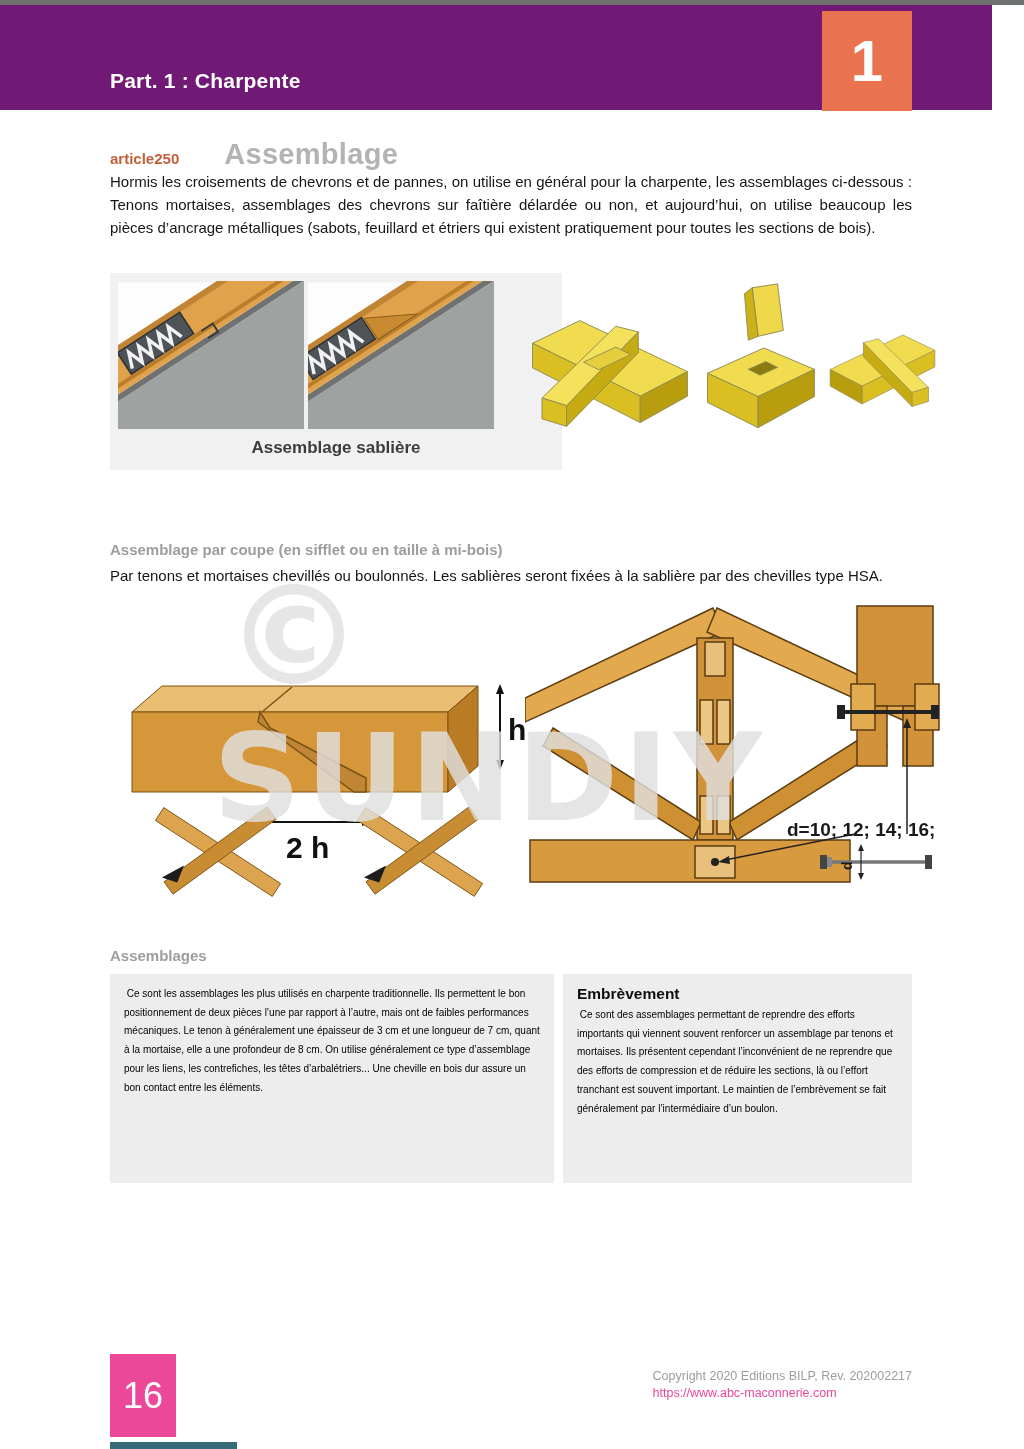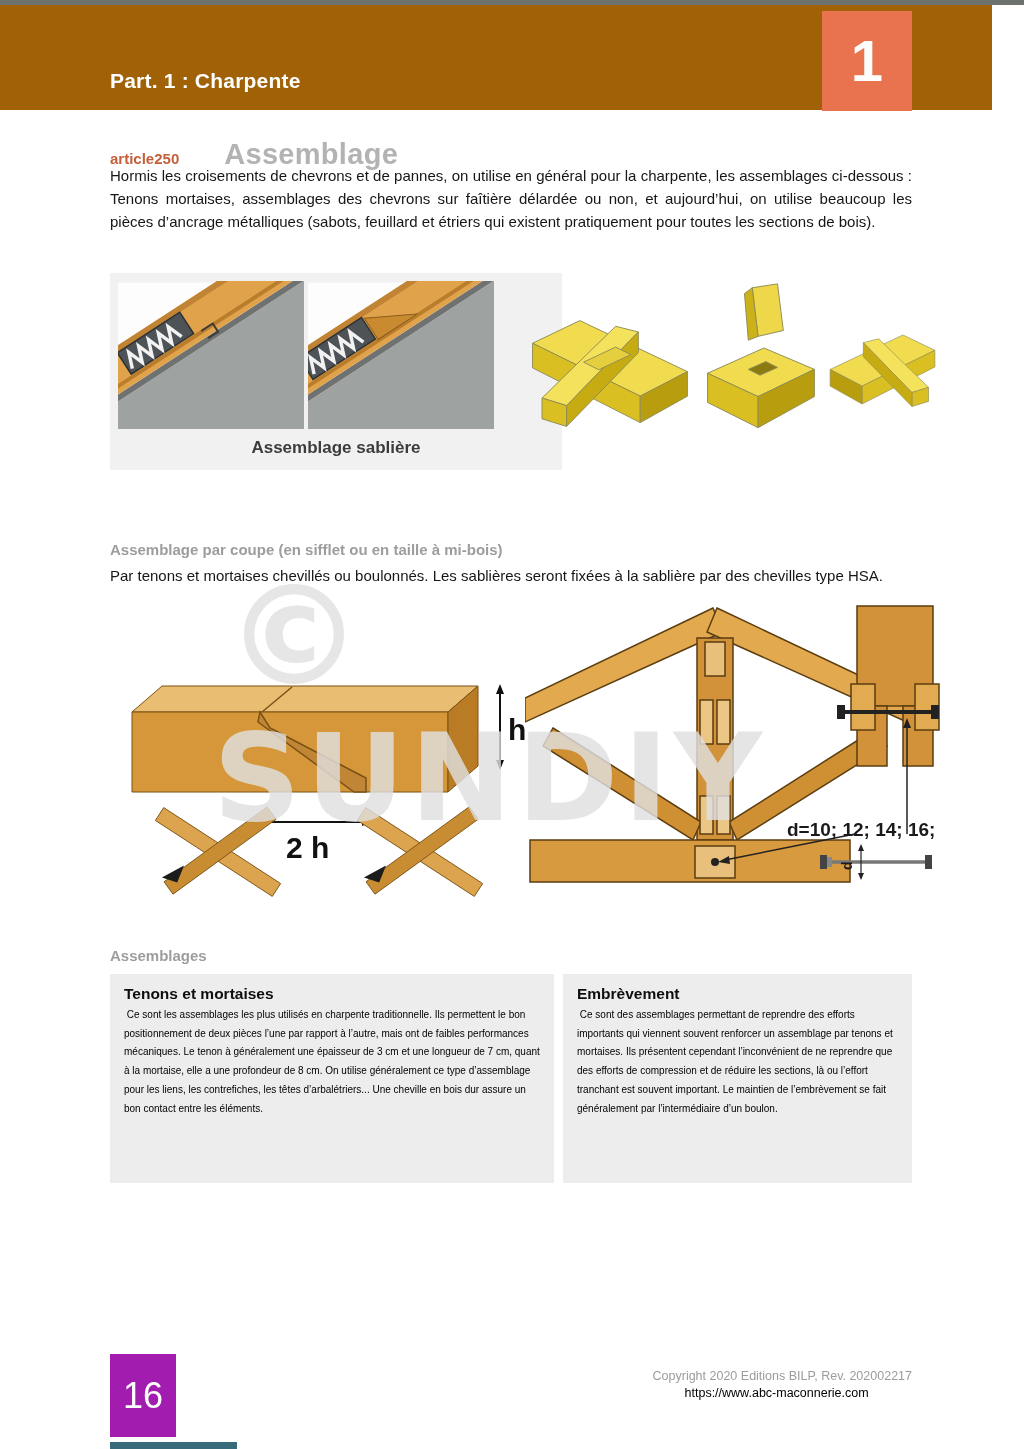--- a/index.html
+++ b/index.html
@@ -1,30 +1,30 @@
 <!DOCTYPE html>
 <html><head>
 <meta charset="utf-8">
 <style>
   html,body{margin:0;padding:0;background:#fff;}
   .page{position:relative;width:1024px;height:1449px;background:#ffffff;overflow:hidden;
         font-family:"Liberation Sans",sans-serif;color:#111;}
   
   .top-strip{position:absolute;left:0;top:0;width:1024px;height:5px;background:#6d726e;}
-  .header-bar{position:absolute;left:0;top:5px;width:992px;height:105px;background:#a16207;
+  .header-bar{position:absolute;left:0;top:5px;width:992px;height:105px;background:#701a75;
               display:flex;align-items:flex-end;}
   .header-title{margin:0 0 17px 110px;font-size:21px;font-weight:bold;color:#ffffff;letter-spacing:.2px;}
   .chapter-badge{position:absolute;left:822px;top:11px;width:90px;height:100px;background:#e8734e;
                  display:flex;align-items:center;justify-content:center;}
   .chapter-badge span{font-size:58px;font-weight:bold;color:#fdfdfd;line-height:1;}
   
   .article-heading{position:absolute;left:110px;top:138px;display:flex;align-items:baseline;gap:21px;}
   .article-tag{font-size:15px;font-weight:bold;color:#c45f3a;}
   .article-title{font-size:29px;font-weight:bold;color:#b3b3b3;letter-spacing:.3px;margin-left:24px;}
-  .intro{position:absolute;left:110px;top:164px;width:802px;margin:0;font-size:15px;line-height:23px;
+  .intro{position:absolute;left:110px;top:170px;width:802px;margin:0;font-size:15px;line-height:23px;
          text-align:justify;color:#161616;}
   
   .fig1-panel{position:absolute;left:110px;top:273px;width:452px;height:197px;background:#f1f1f1;
               box-sizing:border-box;padding:8px;}
   .fig1-images{display:flex;gap:4px;}
   .fig1-caption{margin-top:9px;text-align:center;font-size:17px;font-weight:bold;color:#3c3c3c;}
   .joint-row{position:absolute;left:525px;top:280px;width:415px;height:170px;display:flex;gap:6px;
              align-items:flex-start;}
   
   .gray-heading{position:absolute;left:110px;margin:0;font-size:15px;font-weight:bold;color:#9d9d9d;}
@@ -39,25 +39,25 @@
                   font-size:122px;font-weight:bold;letter-spacing:5px;color:rgba(223,223,223,0.82);line-height:1;}
   .sec2-heading{top:947px;}
   
   .panels{position:absolute;left:110px;top:974px;width:802px;display:flex;gap:9px;}
   .panel{background:#ededed;box-sizing:border-box;padding:11px 14px;height:209px;overflow:hidden;}
   .panel-left{width:444px;}
   .panel-right{width:349px;}
   .panel-title{font-size:15.5px;font-weight:bold;color:#0e0e0e;margin-bottom:3px;}
   .panel-body{font-size:10px;line-height:18.7px;color:#000000;white-space:pre-wrap;}
   
-  .page-number-box{position:absolute;left:110px;top:1354px;width:66px;height:83px;background:#a21caf;
+  .page-number-box{position:absolute;left:110px;top:1354px;width:66px;height:83px;background:#ec4899;
                    display:flex;align-items:center;justify-content:center;}
   .page-number-box span{font-size:36px;color:#fdfdfd;}
   .copyright{position:absolute;right:112px;top:1368px;text-align:left;font-size:12.5px;line-height:17px;color:#9c9c9c;}
-  .copyright a{color:#000000;text-decoration:none;margin-left:32px;}
+  .copyright a{color:#ec4899;text-decoration:none;}
   .bottom-accent{position:absolute;left:110px;top:1442px;width:127px;height:7px;background:#386b79;}
   svg{display:block;}
 </style>
 </head>
 <body>
 
 <div class="page">
 
   <div class="top-strip"></div>
 
@@ -222,21 +222,20 @@
     </g>
   </svg>
 
   <div class="watermark-symbol">©</div>
   <div class="watermark-text">SUNDIY</div>
 
   <h3 class="gray-heading sec2-heading">Assemblages</h3>
 
   <div class="panels">
     <div class="panel panel-left">
-      <div class="panel-title">Tenons et mortaises</div>
       <div class="panel-body"> Ce sont les assemblages les plus utilisés en charpente traditionnelle. Ils permettent le bon positionnement de deux pièces l’une par rapport à l’autre, mais ont de faibles performances mécaniques. Le tenon à généralement une épaisseur de 3 cm et une longueur de 7 cm, quant à la mortaise, elle a une profondeur de 8 cm. On utilise généralement ce type d’assemblage pour les liens, les contrefiches, les têtes d’arbalétriers... Une cheville en bois dur assure un bon contact entre les éléments.</div>
     </div>
     <div class="panel panel-right">
       <div class="panel-title">Embrèvement</div>
       <div class="panel-body"> Ce sont des assemblages permettant de reprendre des efforts importants qui viennent souvent renforcer un assemblage par tenons et mortaises. Ils présentent cependant l’inconvénient de ne reprendre que des efforts de compression et de réduire les sections, là ou l’effort tranchant est souvent important. Le maintien de l’embrèvement se fait généralement par l’intermédiaire d’un boulon.</div>
     </div>
   </div>
 
   <div class="page-number-box">
     <span>16</span>

